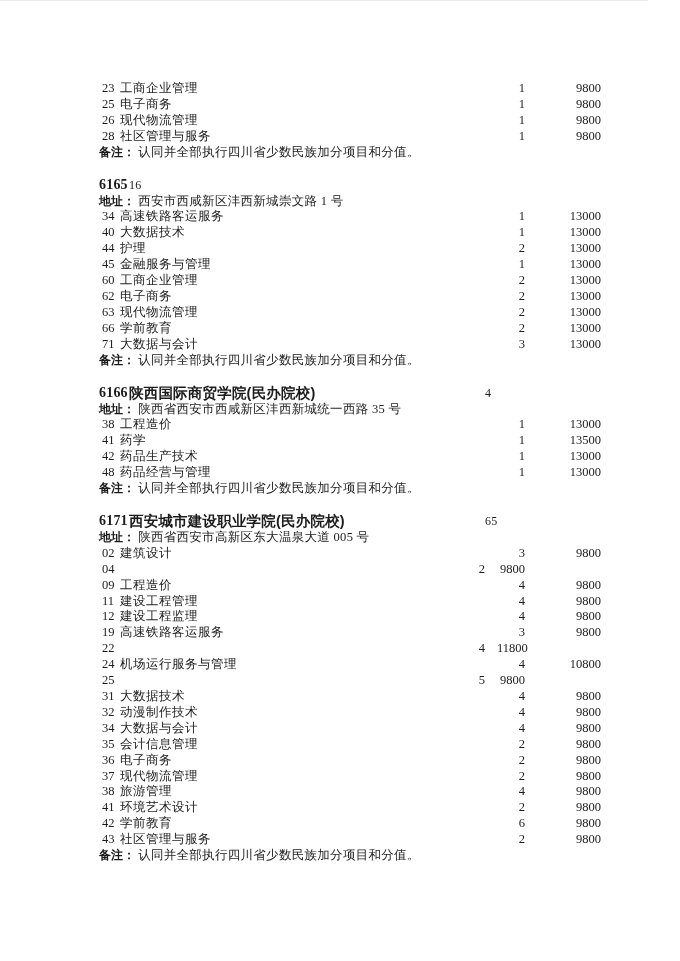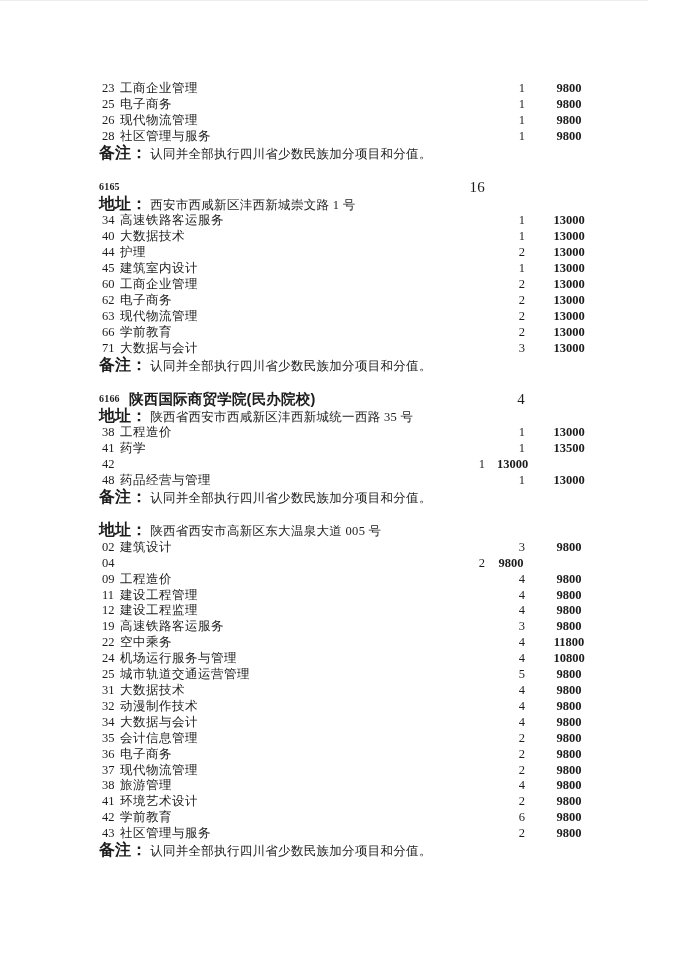--- a/index.html
+++ b/index.html
@@ -29,54 +29,54 @@
 
   .school-header {
     display: grid;
     grid-template-columns: 30px 356px 40px 76px;
     line-height: 18px;
     font-size: 14.5px;
     font-weight: bold;
     font-family: "Liberation Sans", sans-serif;
     letter-spacing: 0.2px;
   }
-  .school-code { font-family: "Liberation Serif", serif; font-size: 10px; }
+  .school-code { font-family: "Liberation Serif", serif; font-size: 14px; }
   .school-total {
-    text-align: right;
+    text-align: left;
     font-family: "Liberation Serif", serif;
     font-weight: normal;
-    font-size: 15px;
+    font-size: 12px;
   }
 
   .address-row, .remark-row {
     line-height: 15.9px;
     font-size: 12.5px;
     white-space: nowrap;
   }
   .address-label, .remark-label {
     font-weight: bold;
     font-family: "Liberation Sans", sans-serif;
-    font-size: 16px;
+    font-size: 12px;
   }
   .address-text, .remark-text {
     font-family: "Liberation Serif", serif;
     letter-spacing: 0.3px;
   }
 
   .item-row {
     display: grid;
     grid-template-columns: 18px 365px 40px 76px;
     padding-left: 3px;
     line-height: 15.9px;
     font-size: 12.5px;
   }
   .item-no { text-align: left; }
   .item-name { letter-spacing: 0.5px; }
   .item-count { text-align: right; }
-  .item-fee { padding-left: 12px; text-align: center; font-weight: bold; }
+  .item-fee { padding-left: 12px; text-align: right; }
 </style>
 </head>
 <body>
 
 <div class="page">
   <div class="content" id="sections-root">
   <section class="school-block">
 
     <div class="items">
   <div class="item-row">
@@ -140,21 +140,21 @@
 
   <div class="item-row">
     <span class="item-no">44</span>
     <span class="item-name">护理</span>
     <span class="item-count">2</span>
     <span class="item-fee">13000</span>
   </div>
 
   <div class="item-row">
     <span class="item-no">45</span>
-    <span class="item-name">建筑室内设计</span>
+    <span class="item-name">金融服务与管理</span>
     <span class="item-count">1</span>
     <span class="item-fee">13000</span>
   </div>
 
   <div class="item-row">
     <span class="item-no">60</span>
     <span class="item-name">工商企业管理</span>
     <span class="item-count">2</span>
     <span class="item-fee">13000</span>
   </div>
@@ -214,38 +214,45 @@
 
   <div class="item-row">
     <span class="item-no">41</span>
     <span class="item-name">药学</span>
     <span class="item-count">1</span>
     <span class="item-fee">13500</span>
   </div>
 
   <div class="item-row">
     <span class="item-no">42</span>
+    <span class="item-name">药品生产技术</span>
     <span class="item-count">1</span>
     <span class="item-fee">13000</span>
   </div>
 
   <div class="item-row">
     <span class="item-no">48</span>
     <span class="item-name">药品经营与管理</span>
     <span class="item-count">1</span>
     <span class="item-fee">13000</span>
   </div>
 </div>
     <div class="remark-row">
       <span class="remark-label">备注：</span>
       <span class="remark-text">认同并全部执行四川省少数民族加分项目和分值。</span>
     </div>
   </section>
 
   <section class="school-block with-header">
+    <div class="school-header">
+      <span class="school-code">6171</span>
+      <span class="school-name">西安城市建设职业学院(民办院校)</span>
+      <span class="school-total">65</span>
+      <span></span>
+    </div>
     <div class="address-row">
       <span class="address-label">地址：</span>
       <span class="address-text">陕西省西安市高新区东大温泉大道 005 号</span>
     </div>
     <div class="items">
   <div class="item-row">
     <span class="item-no">02</span>
     <span class="item-name">建筑设计</span>
     <span class="item-count">3</span>
     <span class="item-fee">9800</span>
@@ -280,35 +287,33 @@
 
   <div class="item-row">
     <span class="item-no">19</span>
     <span class="item-name">高速铁路客运服务</span>
     <span class="item-count">3</span>
     <span class="item-fee">9800</span>
   </div>
 
   <div class="item-row">
     <span class="item-no">22</span>
-    <span class="item-name">空中乘务</span>
     <span class="item-count">4</span>
     <span class="item-fee">11800</span>
   </div>
 
   <div class="item-row">
     <span class="item-no">24</span>
     <span class="item-name">机场运行服务与管理</span>
     <span class="item-count">4</span>
     <span class="item-fee">10800</span>
   </div>
 
   <div class="item-row">
     <span class="item-no">25</span>
-    <span class="item-name">城市轨道交通运营管理</span>
     <span class="item-count">5</span>
     <span class="item-fee">9800</span>
   </div>
 
   <div class="item-row">
     <span class="item-no">31</span>
     <span class="item-name">大数据技术</span>
     <span class="item-count">4</span>
     <span class="item-fee">9800</span>
   </div>

